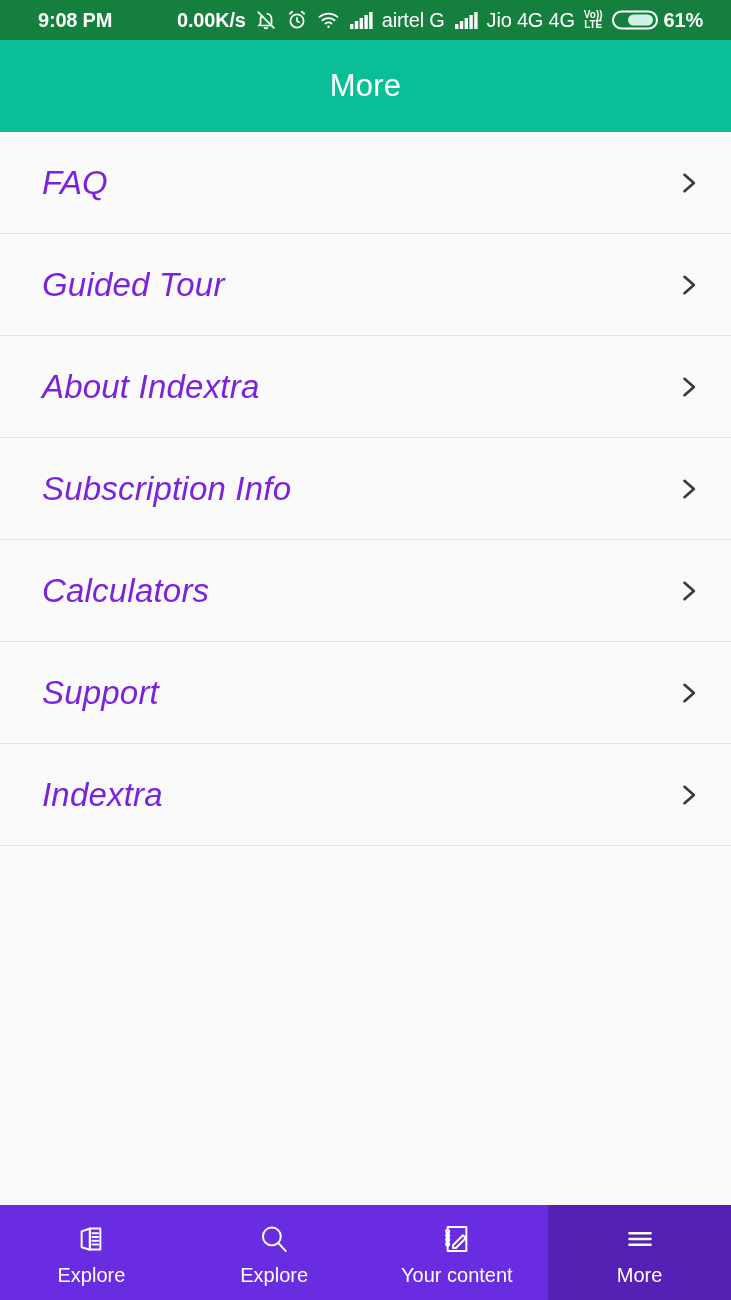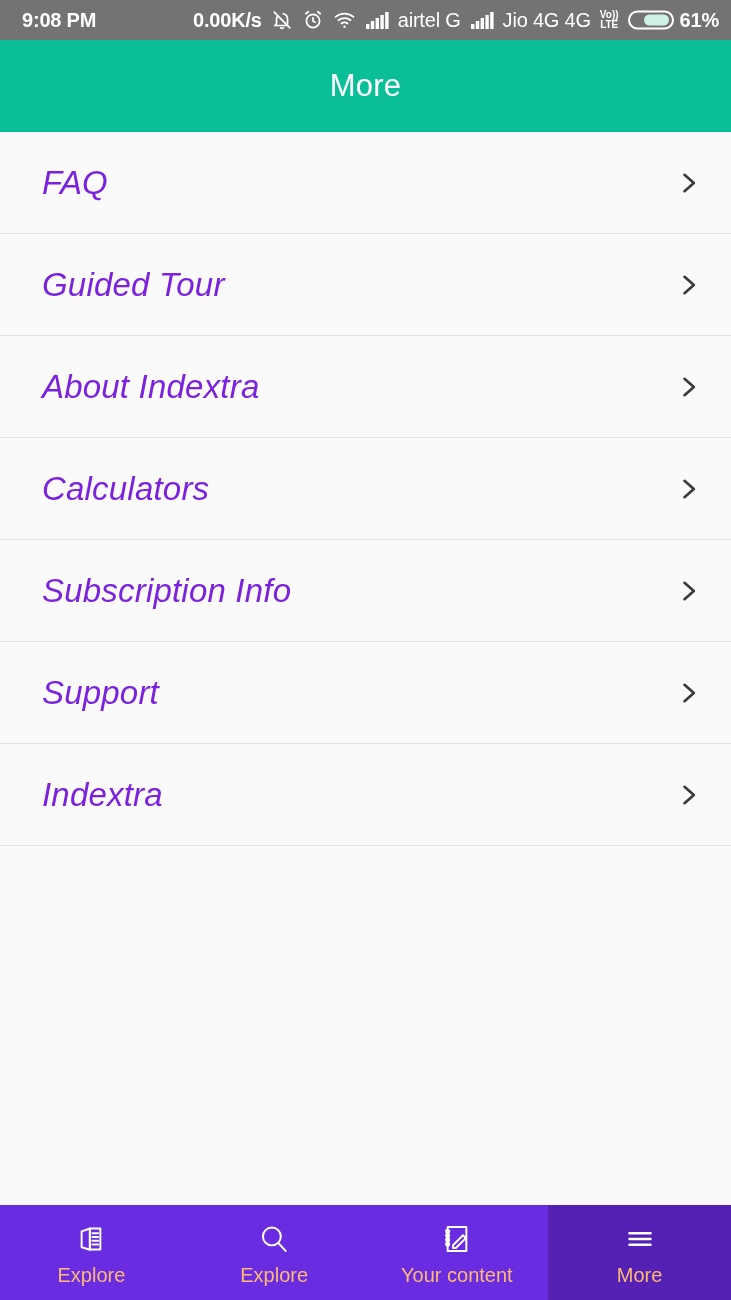--- a/index.html
+++ b/index.html
@@ -6,22 +6,22 @@
   html, body {
     width:731px; height:1300px;
     font-family:"Liberation Sans", sans-serif;
     background:#FAFAFA;
     overflow:hidden;
   }
   .phone { position:relative; width:731px; height:1300px; display:flex; flex-direction:column; }
 
   
   .statusbar {
-    height:40px; background:#737373; color:#FFFFFF;
-    display:flex; align-items:center; padding:0 12px;
+    height:40px; background:#15803d; color:#FFFFFF;
+    display:flex; align-items:center; padding:0 28px;
     font-size:20px; font-weight:bold; letter-spacing:-0.2px;
     flex:0 0 40px;
     justify-content:flex-end;
   }
   .sb-clock { margin-left:10px; font-size:20px; }
   .sb-spacer { flex:1 1 auto; }
   .sb-group { display:flex; align-items:center; gap:9px; }
   .sb-rate { font-size:20px; font-weight:bold; }
   .sb-icon { display:inline-flex; align-items:center; justify-content:center; }
   .sb-text { font-size:20px; font-weight:normal; }
@@ -55,21 +55,21 @@
   .filler { flex:1 1 auto; background:#FAFAFA; }
 
   
   .bottomnav {
     height:95px; flex:0 0 95px;
     display:flex; background:#6A2CE0;
   }
   .nav-item {
     flex:1 1 0; display:flex; flex-direction:column;
     align-items:center; justify-content:center; gap:9px;
-    color:#fdba74; cursor:pointer;
+    color:#ffffff; cursor:pointer;
   }
   .nav-item.active { background:#5520B4; }
   .nav-icon { height:36px; display:flex; align-items:flex-end; justify-content:center; }
   .nav-label { font-size:20px; font-weight:400; line-height:1; }
 </style>
 </head>
 <body>
 
 <div class="phone">
 
@@ -172,30 +172,30 @@
     <div class="row">
       <div class="row-label">About Indextra</div>
       <span class="chev">
         <svg width="28" height="28" viewBox="0 0 24 24" fill="none" stroke="#3A3A3A" stroke-width="2.3" stroke-linecap="round" stroke-linejoin="round">
             <polyline points="9 5 17 12 9 19"></polyline>
           </svg>
       </span>
     </div>
 
     <div class="row">
+      <div class="row-label">Subscription Info</div>
+      <span class="chev">
+        <svg width="28" height="28" viewBox="0 0 24 24" fill="none" stroke="#3A3A3A" stroke-width="2.3" stroke-linecap="round" stroke-linejoin="round">
+            <polyline points="9 5 17 12 9 19"></polyline>
+          </svg>
+      </span>
+    </div>
+
+    <div class="row">
       <div class="row-label">Calculators</div>
-      <span class="chev">
-        <svg width="28" height="28" viewBox="0 0 24 24" fill="none" stroke="#3A3A3A" stroke-width="2.3" stroke-linecap="round" stroke-linejoin="round">
-            <polyline points="9 5 17 12 9 19"></polyline>
-          </svg>
-      </span>
-    </div>
-
-    <div class="row">
-      <div class="row-label">Subscription Info</div>
       <span class="chev">
         <svg width="28" height="28" viewBox="0 0 24 24" fill="none" stroke="#3A3A3A" stroke-width="2.3" stroke-linecap="round" stroke-linejoin="round">
             <polyline points="9 5 17 12 9 19"></polyline>
           </svg>
       </span>
     </div>
 
     <div class="row">
       <div class="row-label">Support</div>
       <span class="chev">

